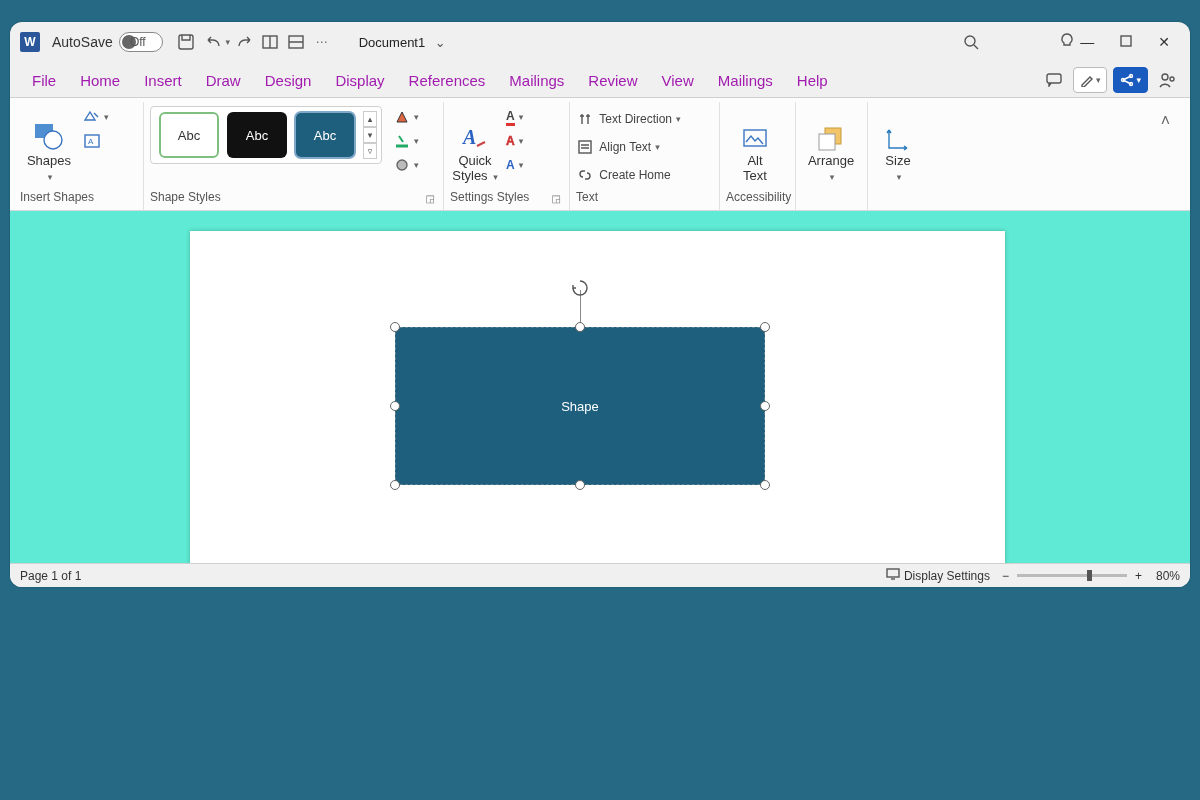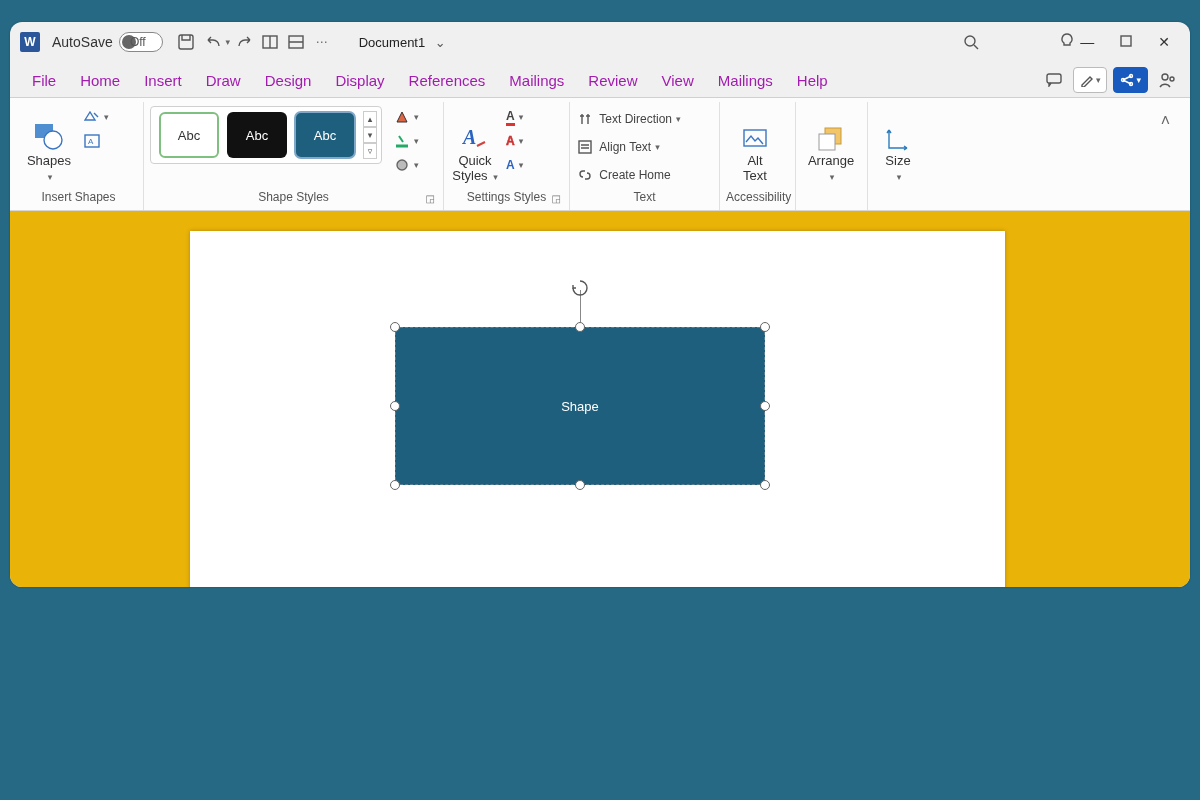--- a/index.html
+++ b/index.html
@@ -25,36 +25,36 @@
   .tab.active{border:2px solid #d92b2b;color:#185abd;font-weight:600;border-radius:2px;background:#f4f4f4;position:relative}
   .tab.active::after{content:"";position:absolute;left:4px;right:4px;bottom:-1px;height:3px;background:#2b63c2}
   .tools-right{display:flex;align-items:center;gap:6px;margin-left:auto;padding-bottom:4px}
   .pill{display:flex;align-items:center;height:26px;padding:0 6px;border:1px solid #bbb;border-radius:4px;background:#fff;font-size:12px;color:#444}
   .pill.blue{background:#185abd;color:#fff;border-color:#185abd}
   .svg{stroke:#555;fill:none;stroke-width:1.4}
   
   .ribbon{background:#fcfcfc;border-bottom:1px solid #d8d8d8;display:flex;padding:4px 4px 0}
   .group{border-right:1px solid #e0e0e0;padding:4px 6px 2px;display:flex;flex-direction:column}
   .group .body{flex:1;display:flex;align-items:flex-start;gap:4px}
-  .group .label{text-align:center;font-size:12px;color:#555;padding:4px 0 4px;position:relative}
+  .group .label{font-size:12px;color:#555;padding:4px 0 4px;position:relative}
   .group .launcher{position:absolute;right:2px;bottom:4px;color:#777;font-size:10px}
   .bigbtn{display:flex;flex-direction:column;align-items:center;justify-content:flex-end;width:58px;height:78px;font-size:13px;color:#333;border-radius:3px}
   .bigbtn .cap{margin-top:2px;line-height:1.15;text-align:center}
   .mini{display:flex;align-items:center;gap:2px;height:22px;padding:0 2px;font-size:12px;color:#444;border-radius:3px}
   .drop{font-size:9px;color:#666;margin-left:2px}
   
   .gallery{display:flex;align-items:center;border:1px solid #d0d0d0;border-radius:4px;background:#fff;padding:4px}
   .swatch{width:60px;height:46px;border-radius:6px;margin:0 4px;display:flex;align-items:center;justify-content:center;font-size:13px}
   .sw1{border:2px solid #7fbf7f;background:#fff;color:#333}
   .sw2{background:#111;color:#fff}
   .sw3{background:#1e5f7e;color:#fff;outline:2px solid #7fa8c9;outline-offset:-1px}
   .gal-scroll{display:flex;flex-direction:column;margin-left:4px}
   .gal-scroll span{border:1px solid #ccc;width:14px;height:16px;font-size:9px;display:flex;align-items:center;justify-content:center;color:#555}
   
-  .workarea{flex:1;background:#eab308;overflow:hidden;position:relative}
+  .workarea{flex:1;background:#5eead4;overflow:hidden;position:relative}
   .page{position:absolute;left:180px;top:20px;width:815px;height:486px;background:#fff;box-shadow:0 0 4px rgba(0,0,0,.25)}
   .shape{position:absolute;left:205px;top:96px;width:370px;height:158px;background:#1e5f7e;border:1.5px dashed #5b7e93;display:flex;align-items:center;justify-content:center;color:#fff;font-size:13px}
   .handle{position:absolute;width:10px;height:10px;border:1.5px solid #666;background:#fff;border-radius:50%}
   .h-tl{left:-6px;top:-6px}.h-tr{right:-6px;top:-6px}.h-bl{left:-6px;bottom:-6px}.h-br{right:-6px;bottom:-6px}
   .h-t{left:calc(50% - 5px);top:-6px}.h-b{left:calc(50% - 5px);bottom:-6px}.h-l{left:-6px;top:calc(50% - 5px)}.h-r{right:-6px;top:calc(50% - 5px)}
   .rotate-h{position:absolute;left:calc(50% - 10px);top:-50px;color:#555}
   .rotate-line{position:absolute;left:50%;top:-38px;width:1px;height:32px;background:#888}
   
   .status{height:24px;background:#f0f0f0;border-top:1px solid #d0d0d0;display:flex;align-items:center;font-size:12px;color:#333;padding:0 10px}
   .zoom-slider{width:110px;height:3px;background:#bbb;position:relative;margin:0 8px}
@@ -345,14 +345,31 @@
         <span class="handle h-tr"></span>
         <span class="handle h-l"></span>
         <span class="handle h-r"></span>
         <span class="handle h-bl"></span>
         <span class="handle h-b"></span>
         <span class="handle h-br"></span>
       </div>
     </div>
   </div>
 
+  <div class="status">
+    <span>Page 1 of 1</span>
+    <div class="spacer"></div>
+    <span style="margin-right:4px"><svg width="14" height="12" class="svg">
+          <rect x="1" y="1" width="12" height="8"></rect>
+          <path d="M5 11h4"></path>
+        </svg></span>
+    <span>Display Settings</span>
+    <span style="width:12px"></span>
+    <span>−</span>
+    <div class="zoom-slider">
+        <div class="thumb"></div>
+      </div>
+    <span>+</span>
+    <span style="width:14px"></span>
+    <span>80%</span>
+  </div>
 
 </div>
 
 </body></html>

